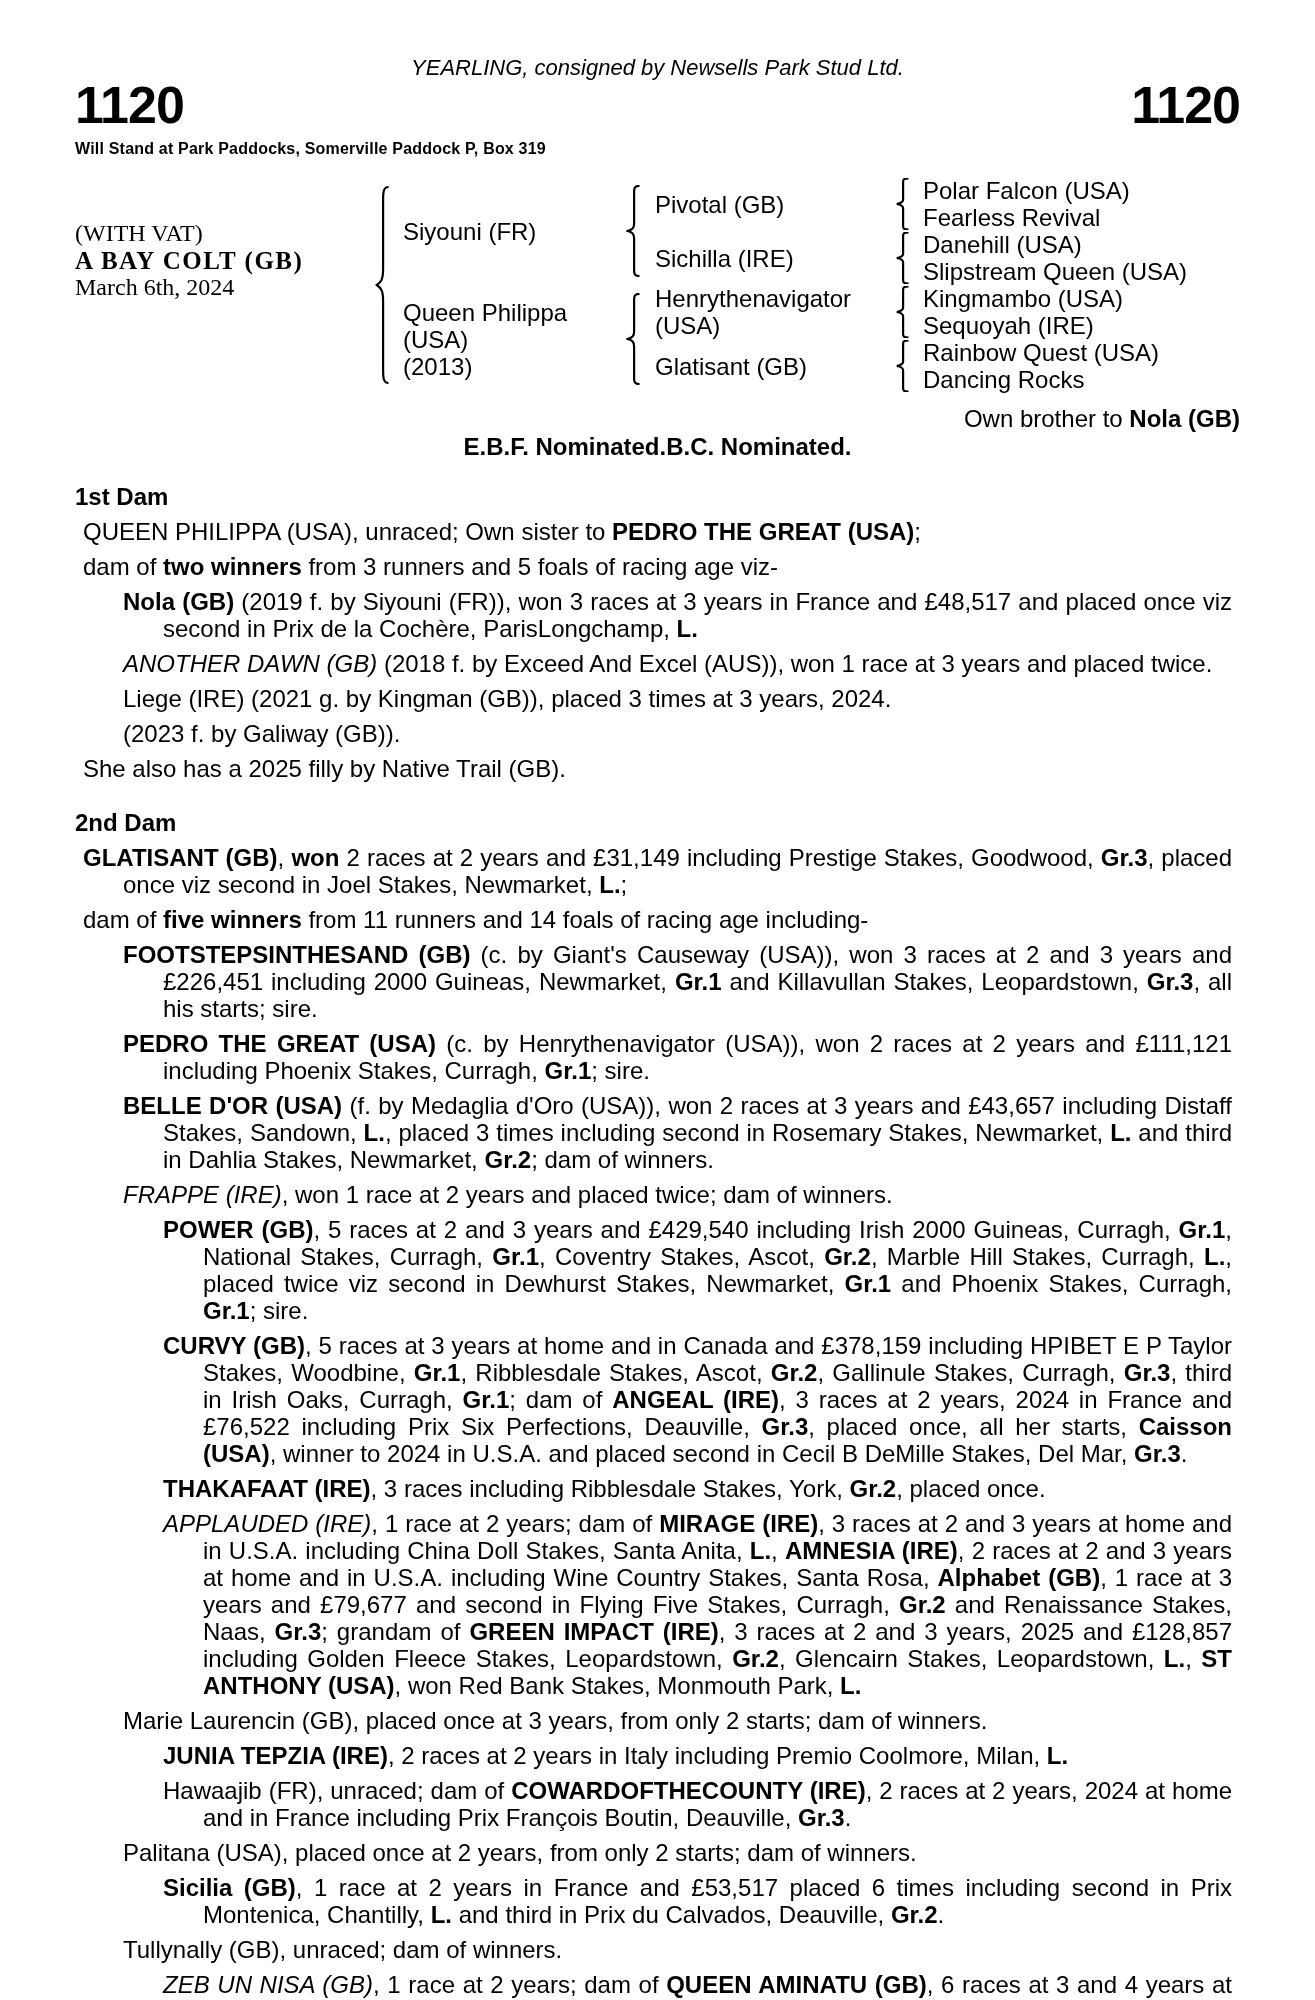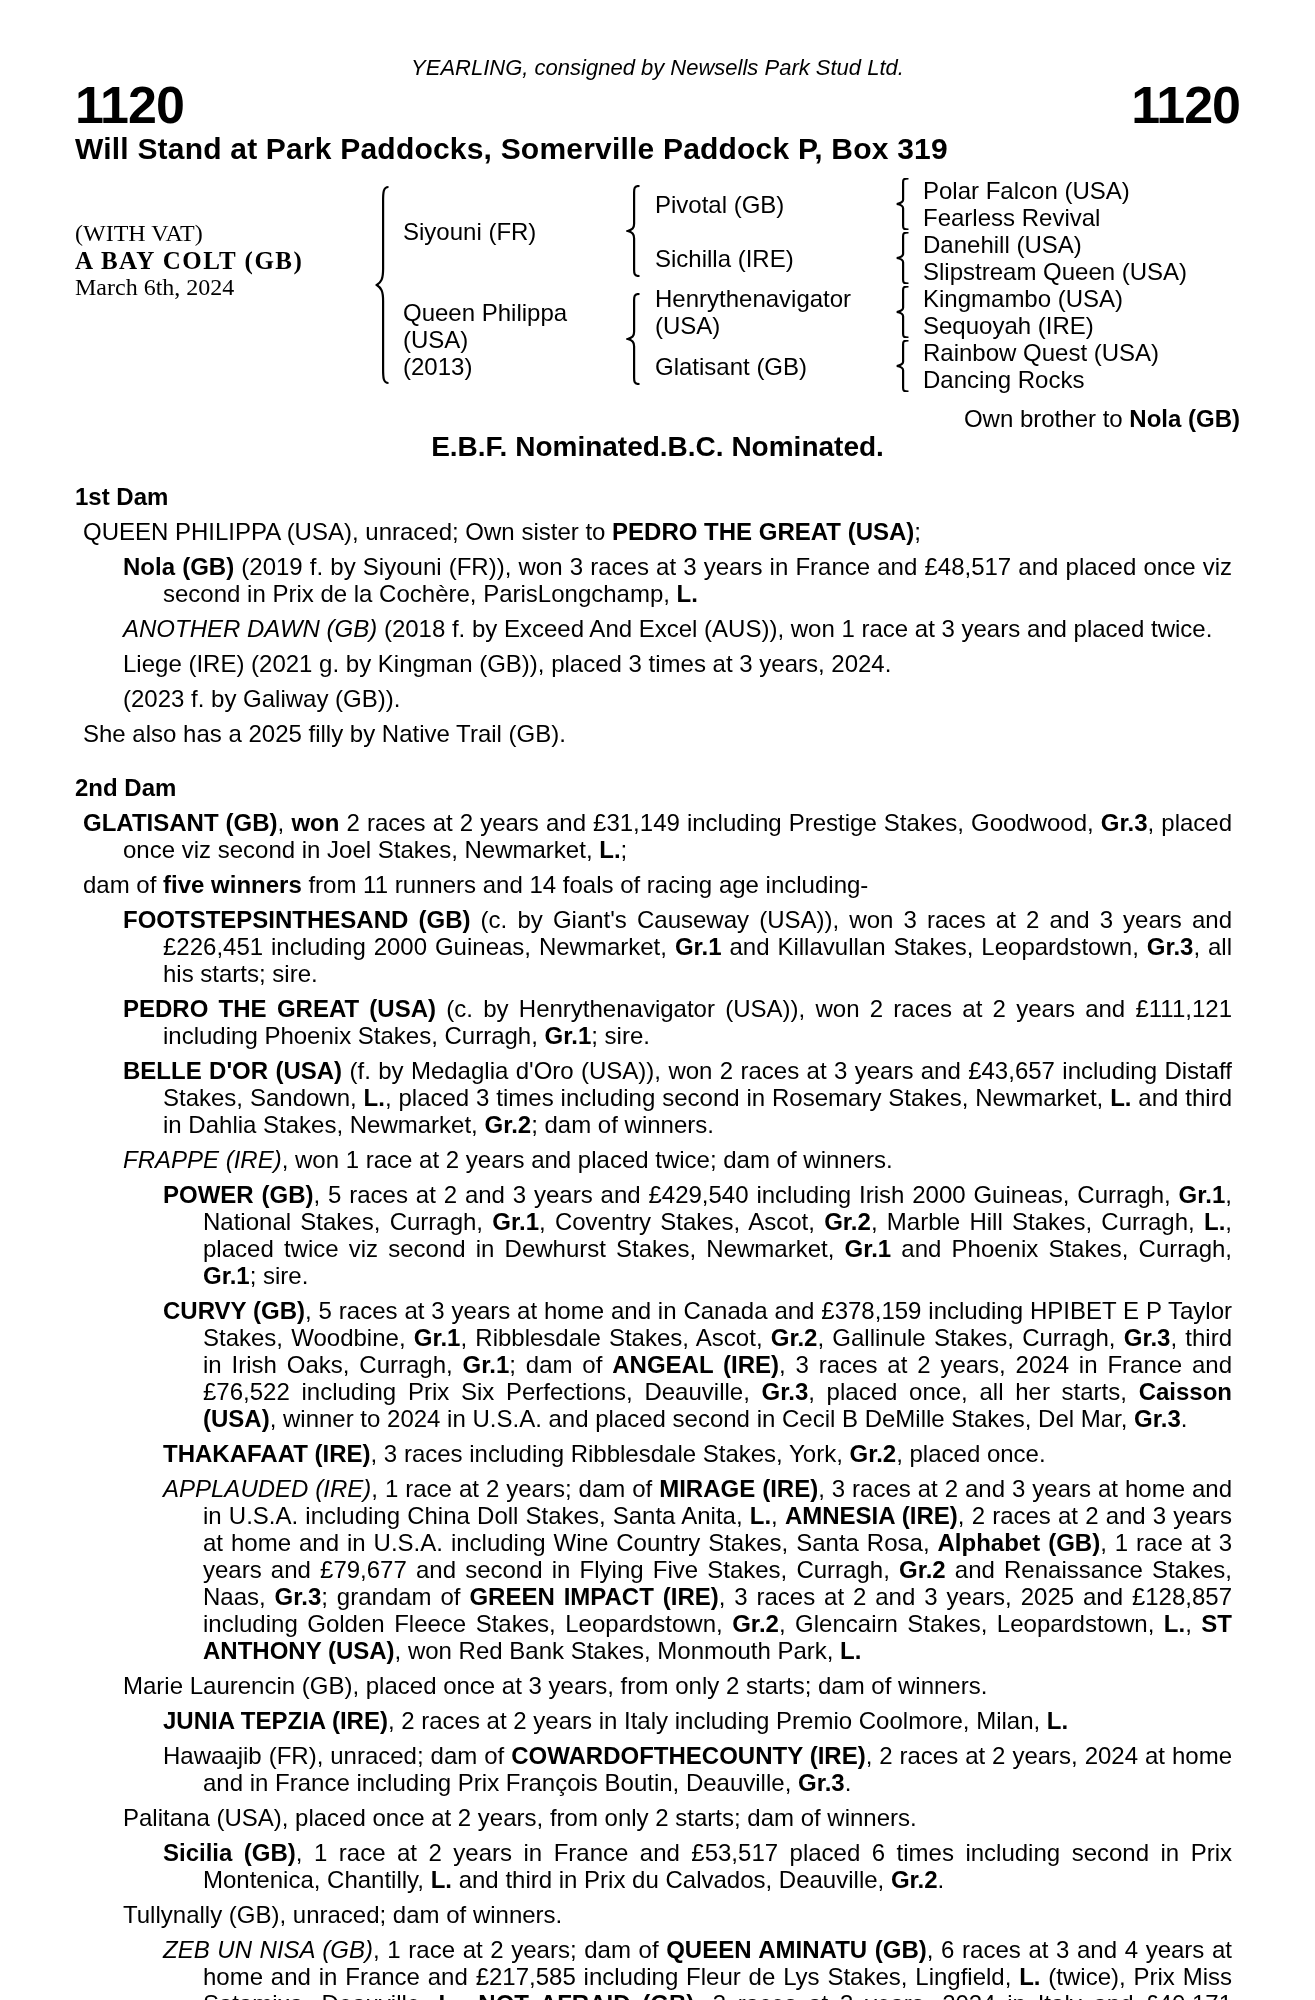--- a/index.html
+++ b/index.html
@@ -5,21 +5,21 @@
   html,body{margin:0;padding:0;}
   body{
     width:1315px;height:2000px;background:#ffffff;color:#000000;
     font-family:"Liberation Sans","DejaVu Sans",sans-serif;
     overflow:hidden;
   }
   .page{box-sizing:border-box;width:1315px;height:2000px;padding:55px 75px 10px 75px;}
   .consignor{ text-align:center;font-style:italic;font-size:22px;line-height:26px;}
   .lot-row{display:flex;justify-content:space-between;align-items:flex-start;
     font-weight:bold;font-size:52px;line-height:44px;margin-top:2px;letter-spacing:-1px;}
-  .stand{font-weight:bold;font-size:30px;line-height:28px;margin-top:8px;letter-spacing:.2px;}
+  .stand{font-weight:bold;font-size:16px;line-height:28px;margin-top:8px;letter-spacing:.2px;}
   
   .pedigree{display:grid;grid-template-columns:290px 38px 212px 40px 230px 38px 1fr;
     grid-template-rows:repeat(8,27px);margin-top:14px;font-size:24px;}
   .pcell{display:flex;flex-direction:column;justify-content:center;line-height:27px;white-space:nowrap;}
   .g-c1{grid-column:1;grid-row:1/9;position:relative;top:-25px;font-family:Liberation Serif, serif;}
   .g-b1{grid-column:2;grid-row:1/9;}
   .g-sire{grid-column:3;grid-row:1/5;}
   .g-dam{grid-column:3;grid-row:5/9;}
   .g-b2a{grid-column:4;grid-row:1/5;}
   .g-b2b{grid-column:4;grid-row:5/9;}
@@ -34,21 +34,21 @@
   .g-gg1{grid-column:7;grid-row:1;}.g-gg2{grid-column:7;grid-row:2;}
   .g-gg3{grid-column:7;grid-row:3;}.g-gg4{grid-column:7;grid-row:4;}
   .g-gg5{grid-column:7;grid-row:5;}.g-gg6{grid-column:7;grid-row:6;}
   .g-gg7{grid-column:7;grid-row:7;}.g-gg8{grid-column:7;grid-row:8;}
   .colt-name{font-size:25px;letter-spacing:1.5px;}
   .bracecell{display:flex;align-items:center;justify-content:center;}
   svg.brace{width:18px;display:block;}
   .br-main svg{height:200px;} .br-mid svg{height:92px;} .br-sm svg{height:52px;}
   
   .own-brother{text-align:right;font-size:24px;line-height:27px;margin-top:12px;}
-  .nominated{display:flex;justify-content:center;font-weight:bold;font-size:28px;line-height:29px;}
+  .nominated{display:flex;justify-content:center;font-weight:bold;font-size:24px;line-height:29px;}
   
   .dam-sections{margin-top:22px;font-size:24px;}
   .dam-section + .dam-section{margin-top:27px;}
   .sec-heading{font-weight:bold;line-height:27px;}
   .para{margin:8px;text-align:justify;line-height:27px;}
   .s1{padding-left:40px;text-indent:-40px;}
   .s2{padding-left:80px;text-indent:-40px;}
   .s3{padding-left:120px;text-indent:-40px;}
   .b{font-weight:bold;}
   .i{font-style:italic;}
@@ -143,20 +143,21 @@
 
   <div class="nominated">
     <span>E.B.F. Nominated.</span>
     <span>B.C. Nominated.</span>
   </div>
 
   <div class="dam-sections">
       <div class="dam-section">
         <div class="sec-heading">1st Dam</div>
         <p class="para s1"><span>QUEEN PHILIPPA (USA), unraced; Own sister to </span><span class="b">PEDRO THE GREAT (USA)</span><span>;</span></p>
+        <p class="para s1"><span>dam of </span><span class="b">two winners</span><span> from 3 runners and 5 foals of racing age viz-</span></p>
         <p class="para s2"><span class="b">Nola (GB)</span><span> (2019 f. by Siyouni (FR)), won 3 races at 3 years in France and £48,517 and placed once viz second in Prix de la Cochère, ParisLongchamp, </span><span class="b">L.</span></p>
         <p class="para s2"><span class="i">ANOTHER DAWN (GB)</span><span> (2018 f. by Exceed And Excel (AUS)), won 1 race at 3 years and placed twice.</span></p>
         <p class="para s2"><span>Liege (IRE) (2021 g. by Kingman (GB)), placed 3 times at 3 years, 2024.</span></p>
         <p class="para s2"><span>(2023 f. by Galiway (GB)).</span></p>
         <p class="para s1"><span>She also has a 2025 filly by Native Trail (GB).</span></p>
       </div>
       <div class="dam-section">
         <div class="sec-heading">2nd Dam</div>
         <p class="para s1"><span class="b">GLATISANT (GB)</span><span>, </span><span class="b">won</span><span> 2 races at 2 years and £31,149 including Prestige Stakes, Goodwood, </span><span class="b">Gr.3</span><span>, placed once viz second in Joel Stakes, Newmarket, </span><span class="b">L.</span><span>;</span></p>
         <p class="para s1"><span>dam of </span><span class="b">five winners</span><span> from 11 runners and 14 foals of racing age including-</span></p>

